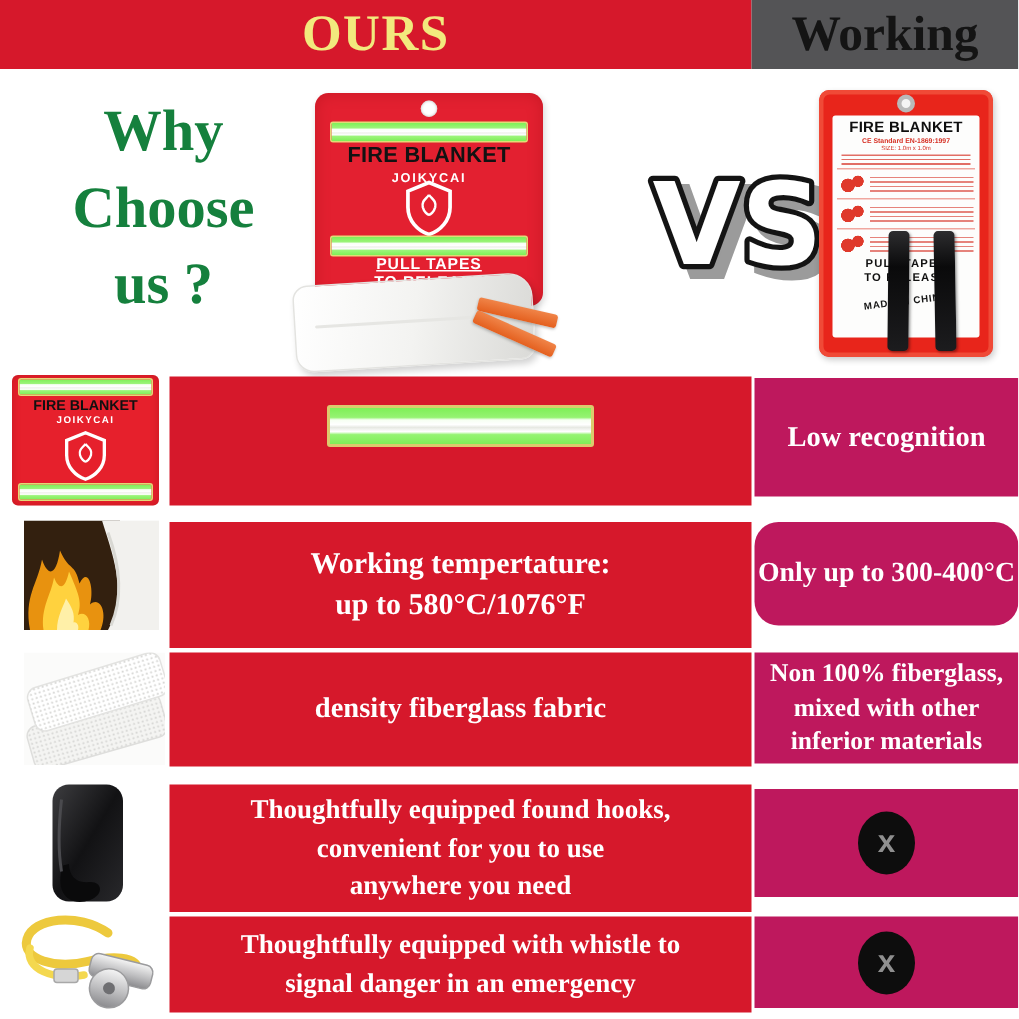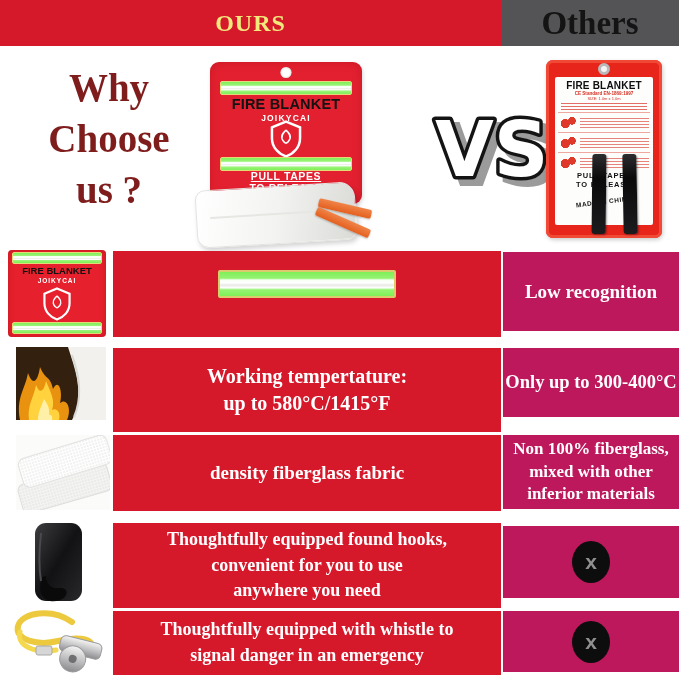--- a/index.html
+++ b/index.html
@@ -2,26 +2,26 @@
 <html><head>
 <meta charset="utf-8">
 <style>
   html,body{margin:0;padding:0;background:#fff;}
   .page{position:relative;width:679px;height:679px;background:#fff;overflow:hidden;
         font-family:"Liberation Serif",serif;}
 
   
   .hdr{position:absolute;top:0;left:0;width:679px;height:46px;display:flex;}
   .hdr-ours{width:501px;background:#d6182b;color:#f2e97d;display:flex;align-items:center;justify-content:center;
-            font-size:24px;font-weight:700;letter-spacing:1px;}
+            font-size:34px;font-weight:700;letter-spacing:1px;}
   .hdr-others{flex:1;background:#545456;color:#141414;display:flex;align-items:center;justify-content:center;
               font-size:33px;font-weight:700;}
 
   
-  .headline{position:absolute;left:16px;top:62px;width:186px;text-align:center;color:#7f1d1d;
+  .headline{position:absolute;left:16px;top:62px;width:186px;text-align:center;color:#15803d;
             font-size:39px;font-weight:700;line-height:51px;}
   .vs-wrap{position:absolute;left:422px;top:96px;width:124px;height:114px;}
 
   
   .ours-prod{position:absolute;left:202px;top:58px;width:182px;height:192px;}
   .ours-pkg{position:absolute;left:8px;top:4px;width:152px;height:142px;background:#e32030;border-radius:9px;
             box-shadow:inset 0 0 10px rgba(120,0,0,.25), 1px 2px 4px rgba(0,0,0,.15);}
   .pkg-hole{position:absolute;top:5px;left:50%;transform:translateX(-50%);width:11px;height:11px;border-radius:50%;
             background:#fff;box-shadow:inset 0 0 2px #b3b3b3;}
   .refl{position:absolute;left:10px;right:10px;height:12px;border-radius:2px;border:1px solid #e3d977;
@@ -78,21 +78,21 @@
   
   .bar{position:absolute;left:113px;width:388px;background:#d6182b;color:#ffffff;
        display:flex;flex-direction:column;align-items:center;justify-content:center;text-align:center;
        font-weight:700;}
   .gbox{position:absolute;left:503px;width:176px;background:#be185d;color:#ffffff;
         display:flex;flex-direction:column;align-items:center;justify-content:center;text-align:center;
         font-weight:700;}
   .b1{top:251px;height:86px;justify-content:flex-start;padding-top:19px;box-sizing:border-box;}
   .b2{top:348px;height:84px;} .b3{top:435px;height:76px;} .b4{top:523px;height:85px;} .b5{top:611px;height:64px;}
   .g1{top:252px;height:79px;font-size:19px;}
-  .g2{top:348px;height:69px;font-size:18.5px;}
+  .g2{top:348px;height:69px;font-size:18.5px;border-radius:16px;}
   .g3{top:435px;height:74px;font-size:17px;line-height:1.32;}
   .g4{top:526px;height:72px;} .g5{top:611px;height:61px;}
   .strip-demo{width:178px;height:28px;border:2px solid #dcca6d;border-radius:2px;box-sizing:border-box;
         background:linear-gradient(180deg,#7fef57 0%,#95f372 26%,#f6fff2 33%,#ffffff 46%,#e7e9e3 54%,#ffffff 66%,#95f372 74%,#7fef57 100%);}
   .b1 .line{margin-top:8px;font-size:22px;}
   .b2 .line{font-size:20px;line-height:1.35;}
   .b3 .line{font-size:19px;line-height:1.38;}
   .b4 .line{font-size:18px;line-height:1.42;}
   .b5 .line{font-size:18px;line-height:1.42;}
   .x-badge{width:38px;height:42px;border-radius:50%;background:#0d0d0d;display:flex;align-items:center;justify-content:center;
@@ -114,21 +114,21 @@
   .t4{left:28px;top:521px;width:60px;height:88px;}
   .t5{left:8px;top:606px;width:100px;height:68px;}
 </style>
 </head>
 <body>
 
 <div class="page">
 
   <div class="hdr">
     <div class="hdr-ours">OURS</div>
-    <div class="hdr-others">Others</div>
+    <div class="hdr-others">Working</div>
   </div>
 
   <div class="headline">
     <div>Why</div>
     <div>Choose</div>
     <div>us ?</div>
   </div>
 
   <div class="ours-prod">
     <div class="ours-pkg">
@@ -215,21 +215,21 @@
       <rect width="64" height="73" fill="#33200f"></rect>
       <path d="M4 73 C0 50 9 43 12 26 C17 40 22 34 24 20 C30 34 34 28 37 42 C43 30 47 46 44 56 C51 50 56 62 51 73 Z" fill="#e8920f"></path>
       <path d="M13 73 C11 58 18 50 20 38 C24 48 28 44 30 34 C36 48 39 54 36 63 C41 60 45 66 43 73 Z" fill="#ffd23e"></path>
       <path d="M22 73 C22 64 26 58 28 52 C32 58 34 62 33 68 C35 67 37 70 36 73 Z" fill="#fff0a8"></path>
       <path d="M52 0 L90 0 L90 73 L56 73 C70 48 58 20 52 0 Z" fill="#f2f1ee"></path>
       <path d="M56 8 C64 30 66 52 58 70" fill="none" stroke="#d9d8d3" stroke-width="2"></path>
     </svg>
   </div>
   <div class="bar b2">
     <div class="line">Working tempertature:</div>
-    <div class="line">up to 580°C/1415°F</div>
+    <div class="line">up to 580°C/1076°F</div>
   </div>
   <div class="gbox g2">
     <div>Only up to 300-400°C</div>
   </div>
 
   <div class="thumb t3">
     <svg width="94" height="75" viewBox="0 0 94 75">
       <defs>
         <pattern id="dots" width="3" height="3" patternUnits="userSpaceOnUse">
           <circle cx="1" cy="1" r="0.7" fill="#d7d7d5"></circle>

